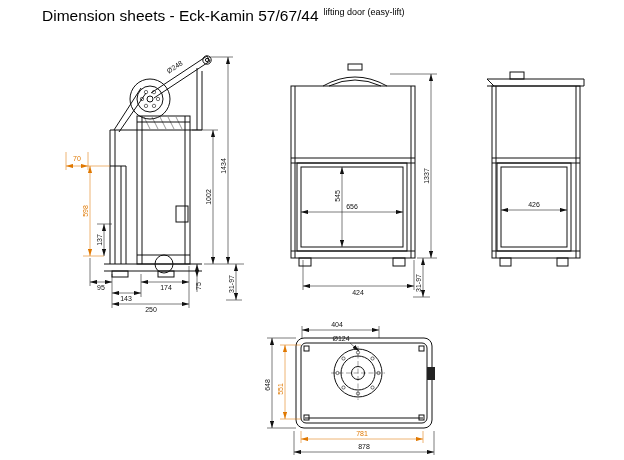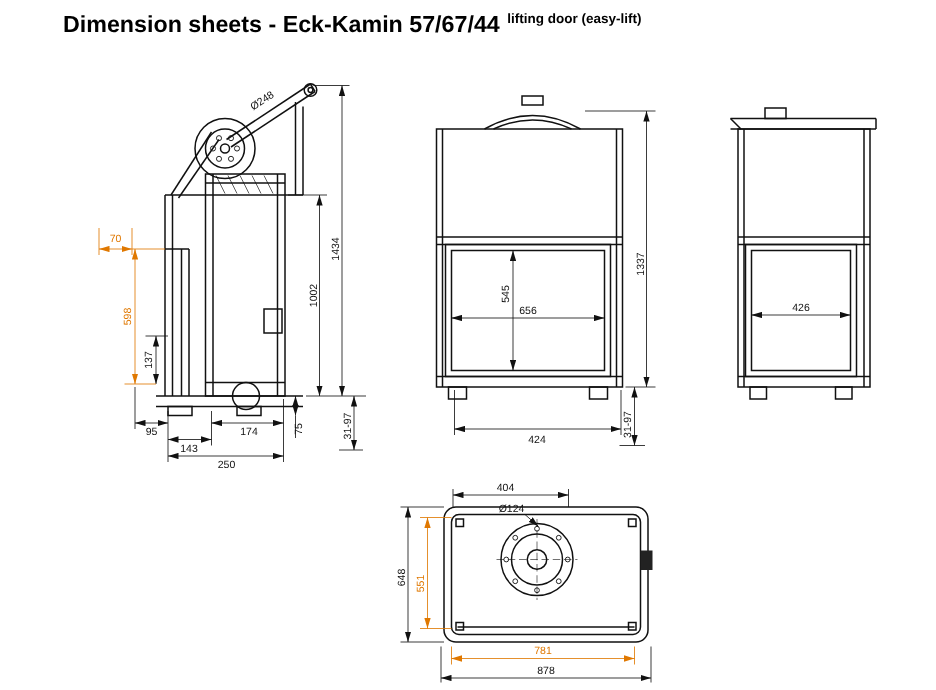--- a/index.html
+++ b/index.html
@@ -1,18 +1,18 @@
 <!DOCTYPE html>
 <html><head>
 <meta charset="utf-8">
 <style>
   html,body{margin:0;padding:0;background:#fff;}
   #stage{position:relative;width:624px;height:460px;background:#fff;overflow:hidden;
          font-family:"Liberation Sans",sans-serif;}
-  .title{position:absolute;left:42px;top:7px;color:#000;font-weight:bold;white-space:nowrap;}
+  .title{position:absolute;left:42px;top:7px;color:#000;font-weight:normal;white-space:nowrap;}
   .title-main{font-size:15.5px;}
   .title-sub{font-size:9px;margin-left:5px;vertical-align:6px;}
   svg{position:absolute;left:0;top:0;}
   .ol{stroke:#111;stroke-width:1;fill:none;}
   .ol2{stroke:#111;stroke-width:.6;fill:none;}
   .dl{stroke:#111;stroke-width:.55;fill:none;}
   .dlo{stroke:#e07800;stroke-width:.55;fill:none;}
   .hatch{stroke:#111;stroke-width:.45;}
   .cl{stroke:#111;stroke-width:.4;stroke-dasharray:5 2.5;fill:none;}
   .dim{font:7px "Liberation Sans",sans-serif;fill:#111;}

